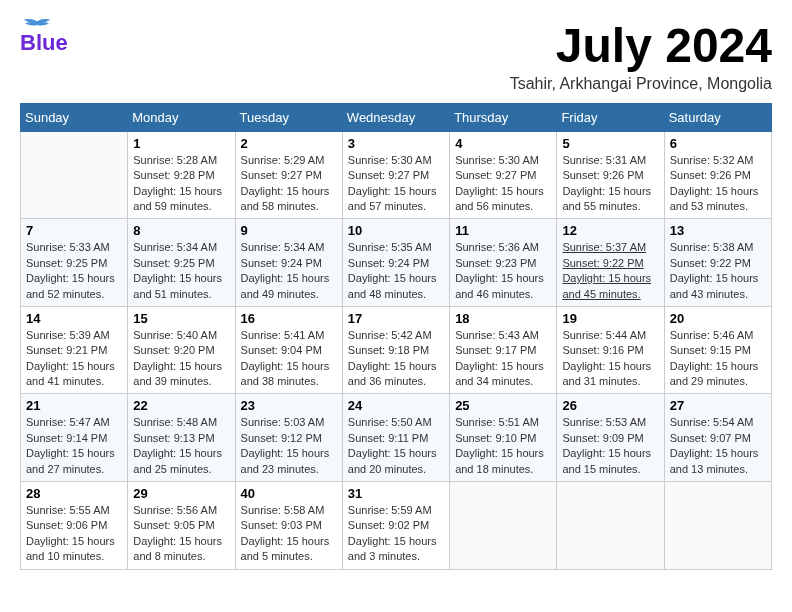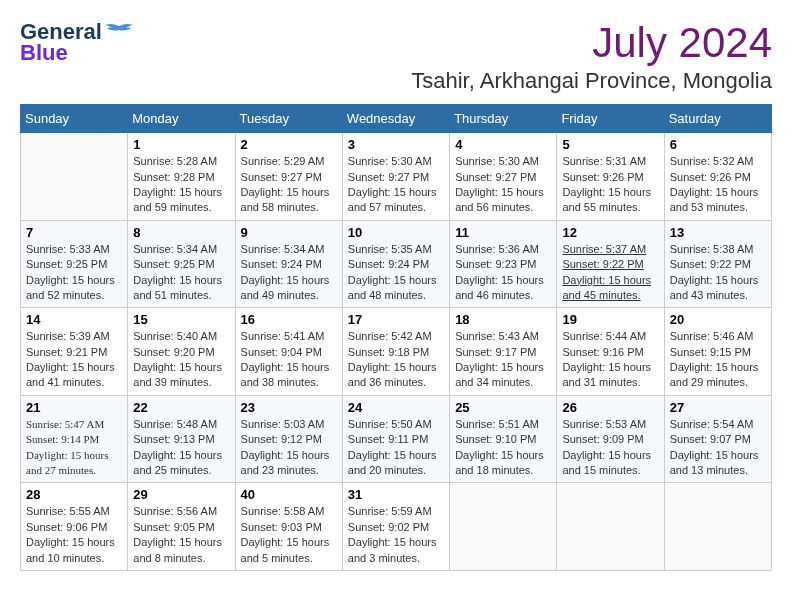--- a/index.html
+++ b/index.html
@@ -24,27 +24,27 @@
     .logo-bird {
       width: 30px;
       height: 18px;
       margin-left: 48px;
       margin-top: -4px;
     }
     .title-section {
       text-align: right;
     }
     .month-year {
-      font-size: 42px;
-      font-weight: normal;
-      color: #701a75;
+      font-size: 48px;
+      font-weight: bold;
+      color: #000000;
       line-height: 1.1;
     }
     .location {
-      font-size: 22px;
+      font-size: 16px;
       color: #333;
       margin-top: 2px;
     }
     .calendar-table {
       width: 100%;
       border-collapse: collapse;
       font-size: 11px;
     }
     .calendar-table th {
       background-color: #2e6da4;
@@ -80,23 +80,20 @@
     .empty-cell {
       background: #f9f9f9 !important;
     }
   </style>
 </head>
 <body>
 
 <div class="header-section">
   <div class="logo">
     <div style="display:flex; align-items:center;">
-      <div style="font-size:22px; font-weight:bold; color:#1a3a5c; line-height:1.1;">
-        <span style="color:#1a3a5c;">General</span>
-      </div>
       <svg class="logo-bird" viewBox="0 0 40 20" style="margin-left:2px;">
         <path d="M20 5 Q28 0 38 3 Q30 8 22 7 Q32 5 36 8 Q28 12 20 10 Q12 12 4 8 Q8 5 18 7 Q10 8 2 3 Q12 0 20 5Z" fill="#4a90d9"></path>
       </svg>
     </div>
     <div style="font-size:22px; font-weight:bold; color:#6d28d9; margin-top:-4px;">Blue</div>
   </div>
   <div class="title-section">
     <div class="month-year">July 2024</div>
     <div class="location">Tsahir, Arkhangai Province, Mongolia</div>
   </div>
@@ -258,21 +255,21 @@
           <div class="day-number">20</div>
           <div class="day-info" style="white-space: pre-line;">Sunrise: 5:46 AM
 Sunset: 9:15 PM
 Daylight: 15 hours
 and 29 minutes.</div>
         </td>
       </tr>
       <tr>
         <td>
           <div class="day-number">21</div>
-          <div class="day-info" style="white-space: pre-line; font-family: Liberation Serif, serif;">Sunrise: 5:47 AM
+          <div class="day-info" style="white-space: pre-line;">Sunrise: 5:47 AM
 Sunset: 9:14 PM
 Daylight: 15 hours
 and 27 minutes.</div>
         </td>
         <td>
           <div class="day-number">22</div>
           <div class="day-info" style="white-space: pre-line;">Sunrise: 5:48 AM
 Sunset: 9:13 PM
 Daylight: 15 hours
 and 25 minutes.</div>

